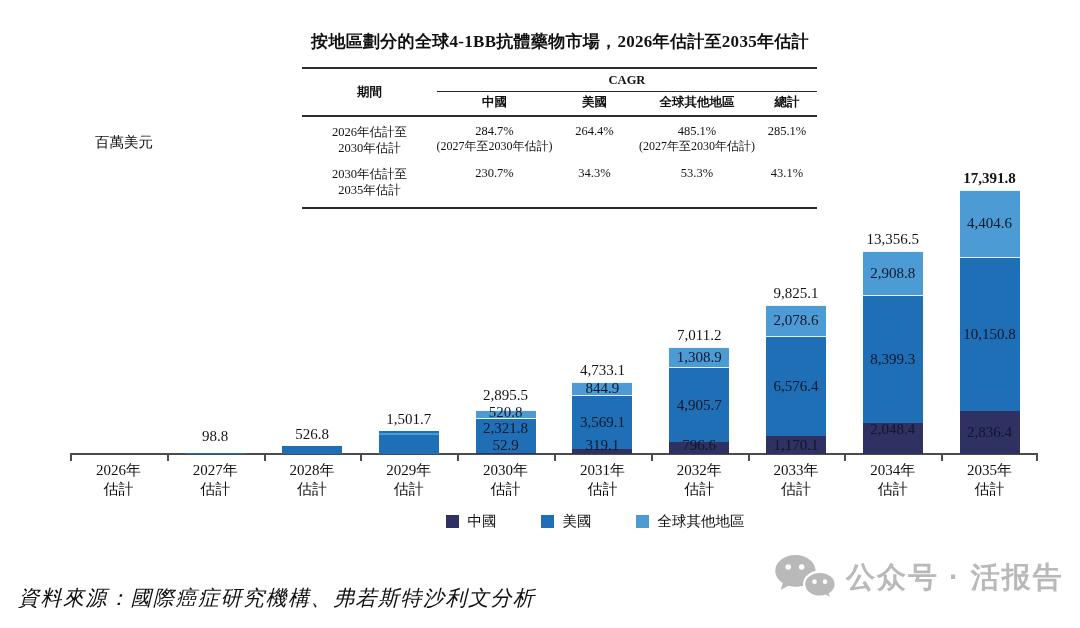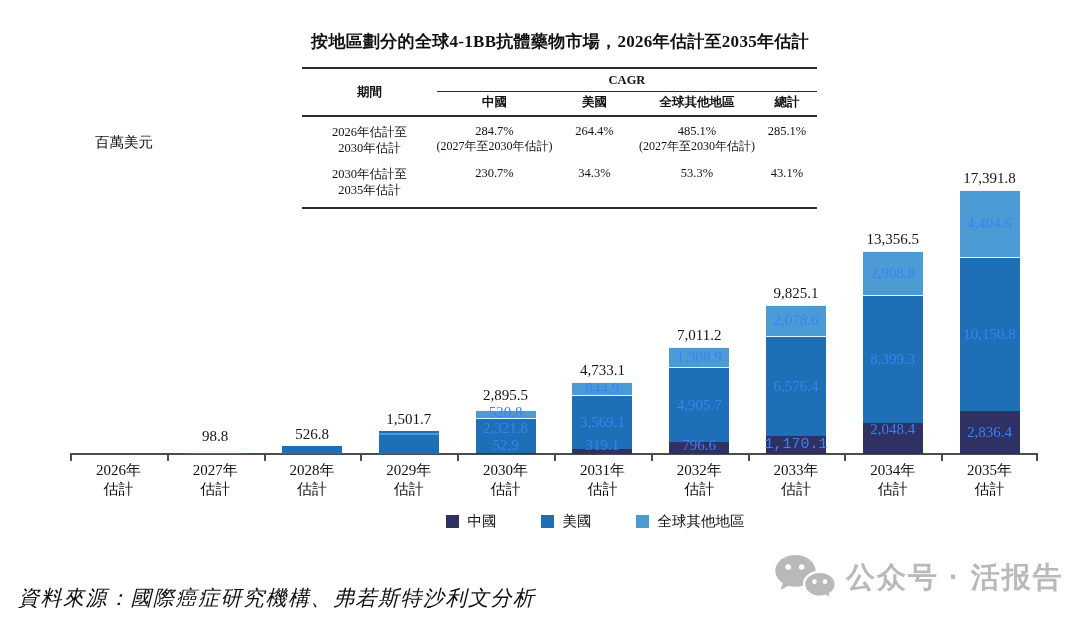--- a/index.html
+++ b/index.html
@@ -29,21 +29,21 @@
 
   
   #plot-area{position:absolute;left:70px;top:180px;width:968px;height:274px;}
   .axis-line{position:absolute;left:0;bottom:-1px;width:100%;height:2px;background:#4c4c4c;}
   .tick{position:absolute;bottom:-7px;width:2px;height:6px;background:#4c4c4c;}
   .bar-stack{position:absolute;bottom:0;height:100%;}
   .seg{position:absolute;left:0;width:100%;box-sizing:border-box;}
   .seg.sep{border-top:1px solid rgba(255,255,255,.9);}
   .bar-label{position:absolute;left:50%;transform:translateX(-50%);white-space:nowrap;
     font-size:15px;line-height:16px;text-align:center;}
-  .seg-label{color:#3b82f6;}
+  .seg-label{color:#0f172a;}
   .total-label{color:#141414;}
 
   
   #x-labels{position:absolute;left:70px;top:461px;width:968px;height:42px;}
   .x-label{position:absolute;top:0;text-align:center;font-size:15px;line-height:19px;}
 
   
   #legend{position:absolute;left:0;top:512px;width:1190px;display:flex;justify-content:center;
     align-items:center;gap:44px;}
   .legend-item{display:flex;align-items:center;gap:9px;font-size:14.5px;}
@@ -179,42 +179,42 @@
         <div class="seg sep" style="bottom: 86.6896px; height: 19.8986px; background: rgb(77, 155, 213);"></div>
         <div class="bar-label seg-label" style="bottom: 1px;">796.6</div>
         <div class="bar-label seg-label" style="bottom: 41.4px;">4,905.7</div>
         <div class="bar-label seg-label" style="bottom: 88.6389px;">1,308.9</div>
         <div class="bar-label total-label" style="bottom: 110.588px;">7,011.2</div>
       </div>
       <div class="bar-stack" style="left: 696px; width: 60px;">
         <div class="seg" style="bottom: 0px; height: 17.7885px; background: rgb(46, 49, 97);"></div>
         <div class="seg sep" style="bottom: 17.7885px; height: 99.9782px; background: rgb(30, 111, 181);"></div>
         <div class="seg sep" style="bottom: 117.767px; height: 31.6001px; background: rgb(77, 155, 213);"></div>
-        <div class="bar-label seg-label" style="bottom: 1px; font-family: Liberation Mono, monospace;">1,170.1</div>
+        <div class="bar-label seg-label" style="bottom: 1px;">1,170.1</div>
         <div class="bar-label seg-label" style="bottom: 59.7776px;">6,576.4</div>
         <div class="bar-label seg-label" style="bottom: 125.567px;">2,078.6</div>
         <div class="bar-label total-label" style="bottom: 153.367px;">9,825.1</div>
       </div>
       <div class="bar-stack" style="left: 792.8px; width: 60px;">
         <div class="seg" style="bottom: 0px; height: 31.1409px; background: rgb(46, 49, 97);"></div>
         <div class="seg sep" style="bottom: 31.1409px; height: 127.691px; background: rgb(30, 111, 181);"></div>
         <div class="seg sep" style="bottom: 158.832px; height: 44.2212px; background: rgb(77, 155, 213);"></div>
         <div class="bar-label seg-label" style="bottom: 17px;">2,048.4</div>
         <div class="bar-label seg-label" style="bottom: 86.9864px;">8,399.3</div>
         <div class="bar-label seg-label" style="bottom: 172.942px;">2,908.8</div>
         <div class="bar-label total-label" style="bottom: 207.053px;">13,356.5</div>
       </div>
       <div class="bar-stack" style="left: 889.6px; width: 60px;">
         <div class="seg" style="bottom: 0px; height: 43.1206px; background: rgb(46, 49, 97);"></div>
         <div class="seg sep" style="bottom: 43.1206px; height: 154.318px; background: rgb(30, 111, 181);"></div>
         <div class="seg sep" style="bottom: 197.439px; height: 66.9612px; background: rgb(77, 155, 213);"></div>
         <div class="bar-label seg-label" style="bottom: 13.5603px;">2,836.4</div>
         <div class="bar-label seg-label" style="bottom: 112.28px;">10,150.8</div>
         <div class="bar-label seg-label" style="bottom: 222.919px;">4,404.6</div>
-        <div class="bar-label total-label" style="bottom: 268.4px;">17,391.8</div>
+        <div class="bar-label total-label" style="bottom: 268.4px; font-weight: bold;">17,391.8</div>
       </div>
     </div>
 
   <div id="x-labels">
       <div class="x-label" style="left: 0px; width: 96.8px;">
         <div>2026年</div>
         <div>估計</div>
       </div>
       <div class="x-label" style="left: 96.8px; width: 96.8px;">
         <div>2027年</div>

